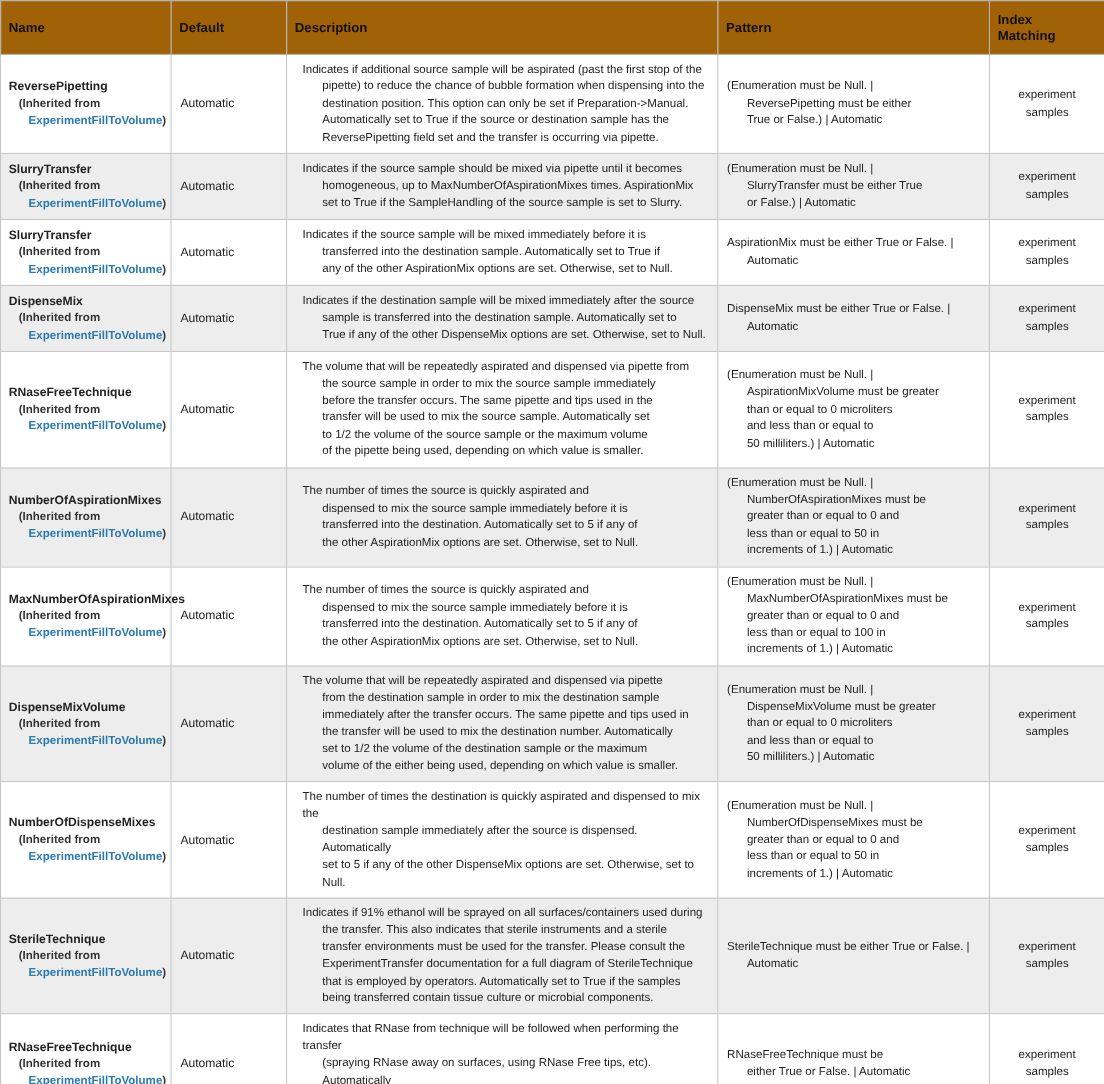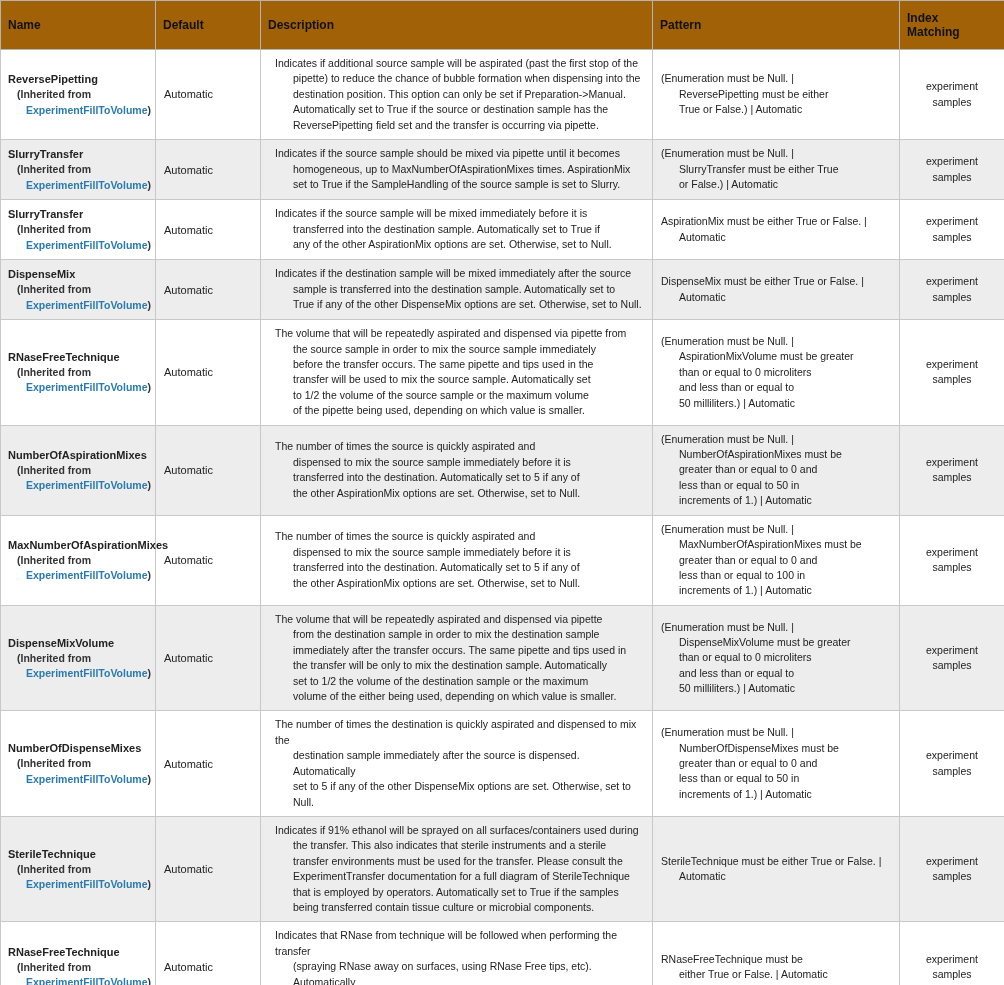--- a/index.html
+++ b/index.html
@@ -283,21 +283,21 @@
         <td class="cell-name">
           <span class="nm">DispenseMixVolume</span>
           <span class="inh">(Inherited from</span>
           <span class="inh2"><a class="link" href="#">ExperimentFillToVolume</a>)</span>
         </td>
         <td class="cell-default">Automatic</td>
         <td class="cell-desc">
           <span class="d-first">The volume that will be repeatedly aspirated and dispensed via pipette</span>
           <span class="d-cont">from the destination sample in order to mix the destination sample</span>
           <span class="d-cont">immediately after the transfer occurs. The same pipette and tips used in</span>
-          <span class="d-cont">the transfer will be only to mix the destination sample.  Automatically</span>
+          <span class="d-cont">the transfer will be used to mix the destination number.  Automatically</span>
           <span class="d-cont">set to 1/2 the volume of the destination sample or the maximum</span>
           <span class="d-cont">volume of the either being used, depending on which value is smaller.</span>
         </td>
         <td class="cell-pattern">
           <span class="p-first">(Enumeration must be Null. |</span>
           <span class="p-cont">DispenseMixVolume must be greater</span>
           <span class="p-cont">than or equal to 0 microliters</span>
           <span class="p-cont">and less than or equal to</span>
           <span class="p-cont">50 milliliters.) | Automatic</span>
         </td>

